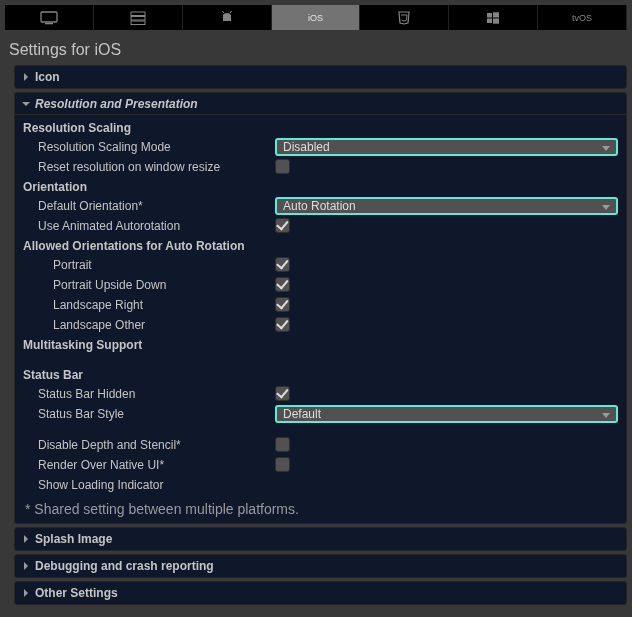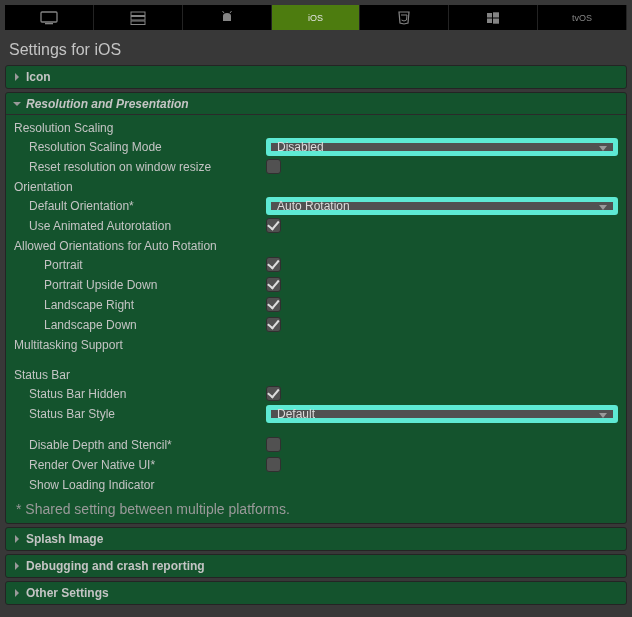--- a/index.html
+++ b/index.html
@@ -23,40 +23,41 @@
   .tab {
     flex: 1;
     display: flex;
     align-items: center;
     justify-content: center;
     background: #000000;
     border-right: 1px solid #232323;
     cursor: pointer;
   }
   .tab.active {
-    background: #4d7c0f;
+    background: #737373;
   }
   .tab svg, .tab .tab-text { opacity: 0.75; }
   .tab.active svg, .tab.active .tab-text { opacity: 1; }
   .tab-text { font-size: 9px; color: #b0b0b0; }
   .tab.active .tab-text { color: #e4e4e4; }
 
   
   .settings-title {
     color: #c4c4c4;
     font-size: 16px;
     padding: 3px 4px 6px 4px;
   }
 
   
   .foldout {
-    background: #14532d;
+    background: #0f172a;
     border: 1px solid #242424;
     border-radius: 3px;
     margin-bottom: 3px;
+    margin-left: 9px;
   }
   .foldout-header {
     display: flex;
     align-items: center;
     height: 22px;
     padding-left: 6px;
     cursor: pointer;
   }
   .foldout-arrow {
     width: 10px;
@@ -73,21 +74,21 @@
   .foldout.expanded .foldout-header {
     border-bottom: 1px solid #2a2a2a;
     font-style: italic;
   }
   .foldout-body {
     padding: 6px 8px 6px 8px;
   }
 
   
   .section-header {
-    font-weight: 400;
+    font-weight: 700;
     color: #c4c4c4;
     margin-top: 4px;
     margin-bottom: 2px;
   }
   .section-header:first-child { margin-top: 0; }
 
   
   .row {
     display: flex;
     align-items: center;
@@ -108,21 +109,21 @@
     flex: 1;
     display: flex;
     align-items: center;
   }
 
   
   .dropdown {
     flex: 1;
     height: 18px;
     background: #515151;
-    border: 5px solid #5eead4;
+    border: 2px solid #5eead4;
     border-radius: 3px;
     color: #dcdcdc;
     display: flex;
     align-items: center;
     padding: 0 6px;
     position: relative;
     cursor: pointer;
   }
   .dropdown-caret {
     position: absolute;
@@ -288,21 +289,21 @@
             <div class="checkbox checked"></div>
           </div>
       </div>
       <div class="row">
         <div class="row-label indent-2">Landscape Right</div>
         <div class="row-field">
             <div class="checkbox checked"></div>
           </div>
       </div>
       <div class="row">
-        <div class="row-label indent-2">Landscape Down</div>
+        <div class="row-label indent-2">Landscape Other</div>
         <div class="row-field">
             <div class="checkbox checked"></div>
           </div>
       </div>
 
       <div class="section-header">Multitasking Support</div>
 
 
       <div class="spacer"></div>
 

